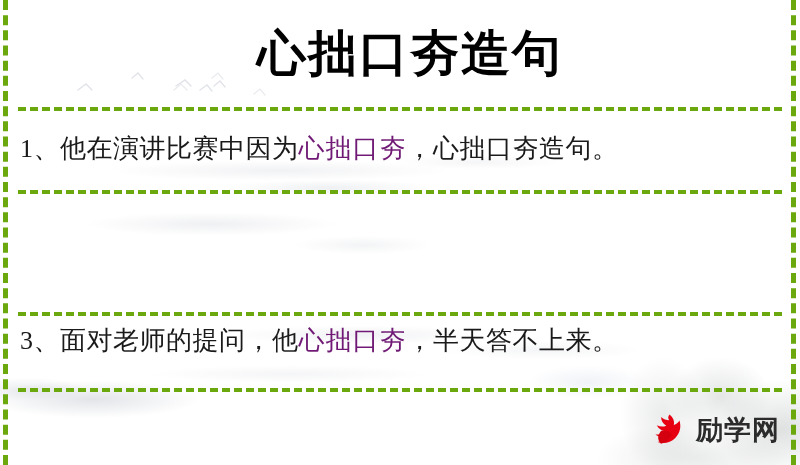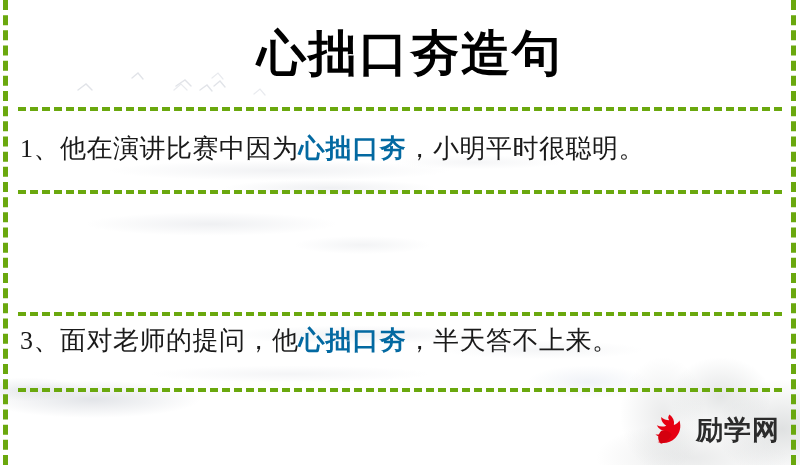--- a/index.html
+++ b/index.html
@@ -178,22 +178,22 @@
 
     font-family: "Liberation Serif", "DejaVu Serif", serif;
     font-size: 26px;
     line-height: 43px;
     color: #1a1a1a;
     letter-spacing: 0.5px;
     text-align: left;
   }
 
   .sentence .idiom {
-    color: #0369a1;
-    font-weight: 700;
+    color: #701a75;
+    font-weight: 400;
     letter-spacing: 1px;
   }
 
   
   .logo {
     position: absolute;
     right: 20px;
     bottom: 14px;
     height: 42px;
     display: flex;
@@ -252,21 +252,21 @@
   </svg>
 
   <div class="edge-left"></div>
   <div class="edge-right"></div>
 
   <div class="title">心拙口夯造句</div>
 
   <div class="divider" style="top:107px;"></div>
 
   <div class="sentence" style="top:127px;">
-    <span>1、</span><span>他在演讲比赛中因为</span><span class="idiom">心拙口夯</span><span>，小明平时很聪明。</span>
+    <span>1、</span><span>他在演讲比赛中因为</span><span class="idiom">心拙口夯</span><span>，心拙口夯造句。</span>
   </div>
 
   <div class="divider" style="top:190px;"></div>
 
 
   <div class="divider" style="top:312px;"></div>
 
   <div class="sentence" style="top:319px;">
     <span>3、</span><span>面对老师的提问，他</span><span class="idiom">心拙口夯</span><span>，半天答不上来。</span>
   </div>

